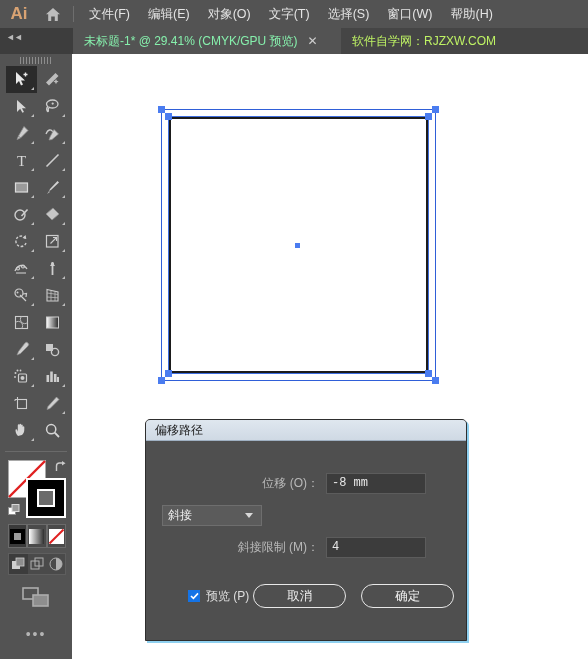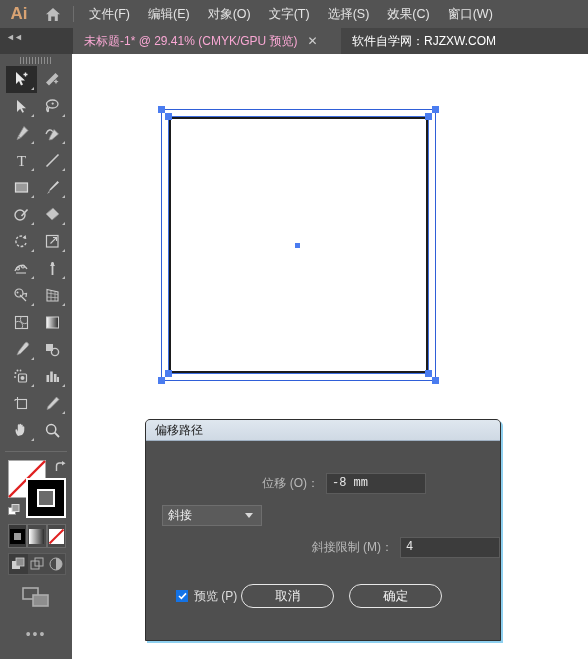--- a/index.html
+++ b/index.html
@@ -48,27 +48,27 @@
     position: absolute; left: 6px; top: 4px;
     color: #b8b8b8; font-size: 9px; letter-spacing: -1px;
   }
   .doc-tab {
     position: absolute; top: 0; height: 26px;
     background: #535353;
     display: flex; align-items: center;
     padding: 0 8px 0 11px;
   }
   #doc-tab-1 { left: 73px; width: 268px; }
-  .tab-title { color: #f9a8d4; font-size: 12px; white-space: nowrap; }
+  .tab-title { color: #86efac; font-size: 12px; white-space: nowrap; }
   .tab-close {
     color: #cfcfcf; font-size: 12px; margin-left: 10px;
     font-family: "Liberation Sans", sans-serif;
   }
   #doc-tab-2 { left: 341px; width: 247px; background: #454545; }
-  #doc-tab-2 .tab-title { color: #ffffff; }
+  #doc-tab-2 .tab-title { color: #bef264; }
 
   
   #toolbar {
     position: absolute; left: 0; top: 54px; width: 72px; height: 605px;
     background: #535353;
   }
   #toolbar-handle {
     position: absolute; left: 20px; top: 3px; width: 32px; height: 7px;
     background: repeating-linear-gradient(to right, #8d8d8d 0 1px, transparent 1px 3px);
   }
@@ -170,39 +170,39 @@
   .handle {
     position: absolute; width: 7px; height: 7px; background: #4a7cf0;
   }
   #center-pt {
     position: absolute; left: 223px; top: 189px; width: 5px; height: 5px;
     background: #4a7cf0;
   }
 
   
   #dialog {
-    position: absolute; left: 145px; top: 419px; width: 356px; height: 222px;
+    position: absolute; left: 145px; top: 419px; width: 322px; height: 222px;
     background: #4f4f4f;
     border: 1px solid #2e2e2e;
     border-radius: 5px 5px 0 0;
     box-shadow: 2px 2px 0 0 #8fd0ef;
   }
   #dlg-title {
     height: 21px; width: 100%;
     background: linear-gradient(to bottom, #dfe7ef 0%, #cfd9e4 100%);
     border-radius: 4px 4px 0 0;
     border-bottom: 1px solid #9fb0c2;
     display: flex; align-items: center; padding-left: 9px;
   }
   #dlg-title span { color: #1d1d1d; font-size: 12px; }
   #dlg-body { position: relative; height: 200px; padding: 0; }
 
   .field-row {
-    position: absolute; left: 0; width: 100%; height: 22px;
-    display: flex; align-items: center; padding-left: 16px;
+    position: absolute; left: 16px; width: 100%; height: 22px;
+    display: flex; align-items: center;
   }
   .field-label {
     width: 164px; text-align: right; padding-right: 7px;
     color: #b9b9b9; font-size: 12px; white-space: nowrap;
   }
   .field-input {
     width: 100px; height: 21px;
     background: #3c3c3c; border: 1px solid #5c5c5c;
     color: #e8e8e8; font-size: 12px;
     font-family: "Liberation Mono", "DejaVu Sans Mono", monospace;
@@ -218,28 +218,28 @@
   .sel-caret {
     position: absolute; right: 8px; top: 7px;
     width: 0; height: 0;
     border-left: 4px solid transparent;
     border-right: 4px solid transparent;
     border-top: 5px solid #d8d8d8;
   }
 
   #row-offset  { top: 31px; }
   #row-join    { top: 63px; }
-  #row-miter   { top: 95px; justify-content: flex-end; }
+  #row-miter   { top: 95px; }
 
   #btn-row {
     position: absolute; left: 0; top: 142px; width: 100%; height: 26px;
     display: flex; align-items: center;
   }
   #preview-wrap {
-    display: flex; align-items: center; margin-left: 30px; text-align: center;
+    display: flex; align-items: center; margin-left: 42px; text-align: center;
   }
   #preview-box {
     width: 12px; height: 12px; background: #1473e6;
     display: flex; align-items: center; justify-content: center;
     margin-right: 6px;
   }
   #preview-lbl { color: #dedede; font-size: 12px; }
   .dlg-btn {
     width: 93px; height: 24px; border: 1.5px solid #e8e8e8;
     border-radius: 12px; background: transparent;
@@ -258,22 +258,22 @@
     <svg width="16" height="15" viewBox="0 0 16 15">
       <path d="M8 1 L15 7.2 L12.8 7.2 L12.8 14 L9.8 14 L9.8 9.6 L6.2 9.6 L6.2 14 L3.2 14 L3.2 7.2 L1 7.2 Z" fill="#bdbdbd"></path>
     </svg>
   </div>
   <div id="menu-divider"></div>
   <div class="menu-item">文件(F)</div>
   <div class="menu-item">编辑(E)</div>
   <div class="menu-item">对象(O)</div>
   <div class="menu-item">文字(T)</div>
   <div class="menu-item">选择(S)</div>
-  <div class="menu-item">效果(C)</div>
   <div class="menu-item">窗口(W)</div>
+  <div class="menu-item">帮助(H)</div>
 </div>
 
 <div id="tabbar">
   <div id="tab-left-stub">
     <div id="collapse-arrows">◄◄</div>
   </div>
   <div class="doc-tab" id="doc-tab-1">
     <span class="tab-title">未标题-1* @ 29.41% (CMYK/GPU 预览)</span>
     <span class="tab-close">✕</span>
   </div>

